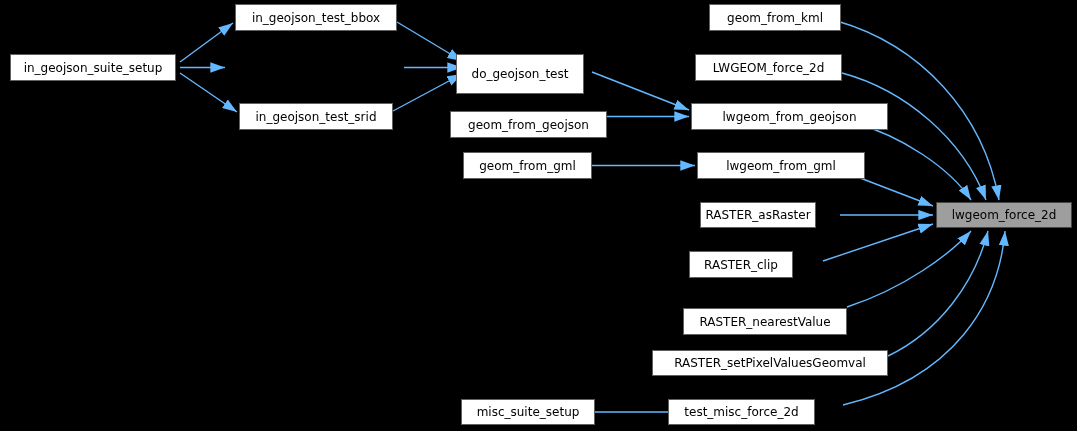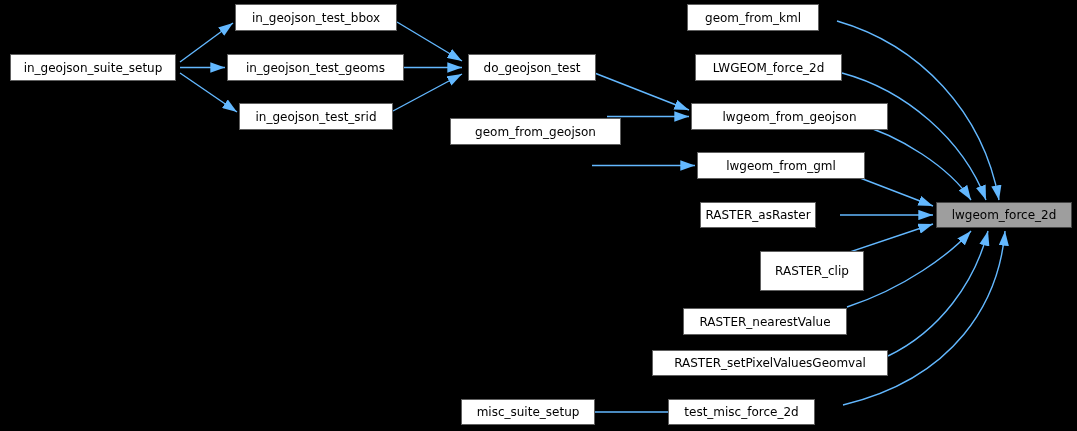--- a/index.html
+++ b/index.html
@@ -58,29 +58,29 @@
       <path d="M 840,215 L 933,215" marker-end="url(#arrow)"></path>
       <path d="M 823,261 L 933,224" marker-end="url(#arrow)"></path>
       <path d="M 847,307 C 905,288 950,254 971,231" marker-end="url(#arrow)"></path>
       <path d="M 888,356 C 940,331 975,282 988,231" marker-end="url(#arrow)"></path>
       <path d="M 843,405 C 955,378 999,302 1005,231" marker-end="url(#arrow)"></path>
     </g>
   </svg>
 
   <div class="node" style="left:10px;top:54px;width:166px;height:27px">in_geojson_suite_setup</div>
   <div class="node" style="left:235px;top:4px;width:162px;height:27px">in_geojson_test_bbox</div>
-  <div class="node" style="left:227px;top:54px;width:177px;height:27px">in_geojson_test_geoms</div>
   <div class="node" style="left:239px;top:103px;width:154px;height:27px">in_geojson_test_srid</div>
-  <div class="node" style="left:468px;top:54px;width:128px;height:27px">do_geojson_test</div>
-  <div class="node" style="left:687px;top:4px;width:132px;height:27px">geom_from_kml</div>
+  <div class="node" style="left:456px;top:54px;width:128px;height:40px">do_geojson_test</div>
+  <div class="node" style="left:709px;top:4px;width:132px;height:27px">geom_from_kml</div>
   <div class="node" style="left:695px;top:54px;width:147px;height:27px">LWGEOM_force_2d</div>
-  <div class="node" style="left:450px;top:118px;width:171px;height:27px">geom_from_geojson</div>
+  <div class="node" style="left:450px;top:111px;width:157px;height:27px">geom_from_geojson</div>
   <div class="node" style="left:691px;top:103px;width:197px;height:27px">lwgeom_from_geojson</div>
+  <div class="node" style="left:463px;top:152px;width:129px;height:27px">geom_from_gml</div>
   <div class="node" style="left:697px;top:152px;width:168px;height:27px">lwgeom_from_gml</div>
   <div class="node" style="left:700px;top:202px;width:116px;height:26px">RASTER_asRaster</div>
-  <div class="node" style="left:760px;top:251px;width:104px;height:40px">RASTER_clip</div>
+  <div class="node" style="left:689px;top:251px;width:104px;height:27px">RASTER_clip</div>
   <div class="node" style="left:683px;top:308px;width:164px;height:27px">RASTER_nearestValue</div>
   <div class="node" style="left:652px;top:350px;width:236px;height:26px">RASTER_setPixelValuesGeomval</div>
   <div class="node" style="left:461px;top:399px;width:134px;height:26px">misc_suite_setup</div>
   <div class="node" style="left:668px;top:399px;width:147px;height:26px">test_misc_force_2d</div>
   <div class="node highlighted" style="left:936px;top:202px;width:136px;height:26px">lwgeom_force_2d</div>
 
 </div>
 
 </body></html>

